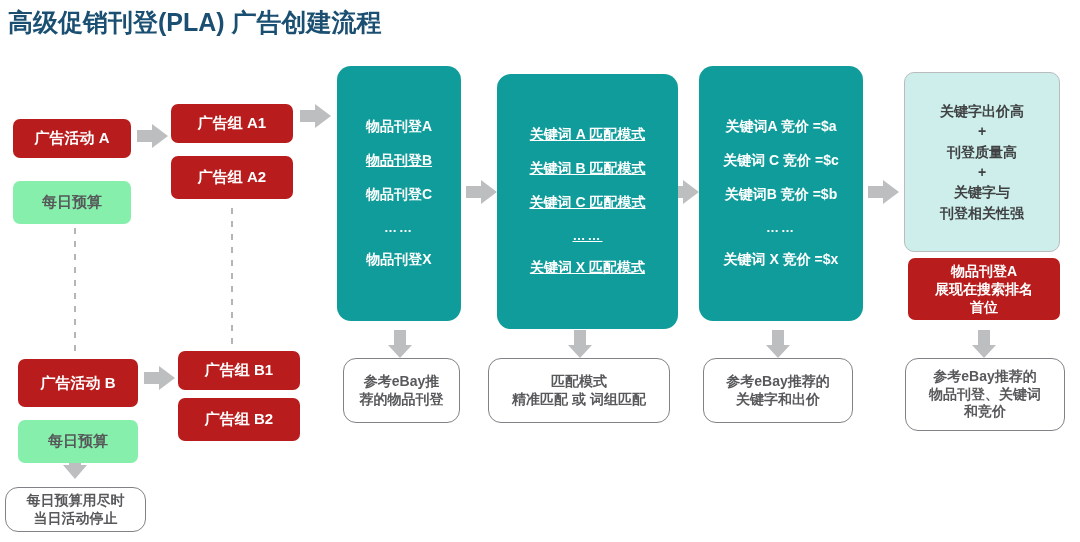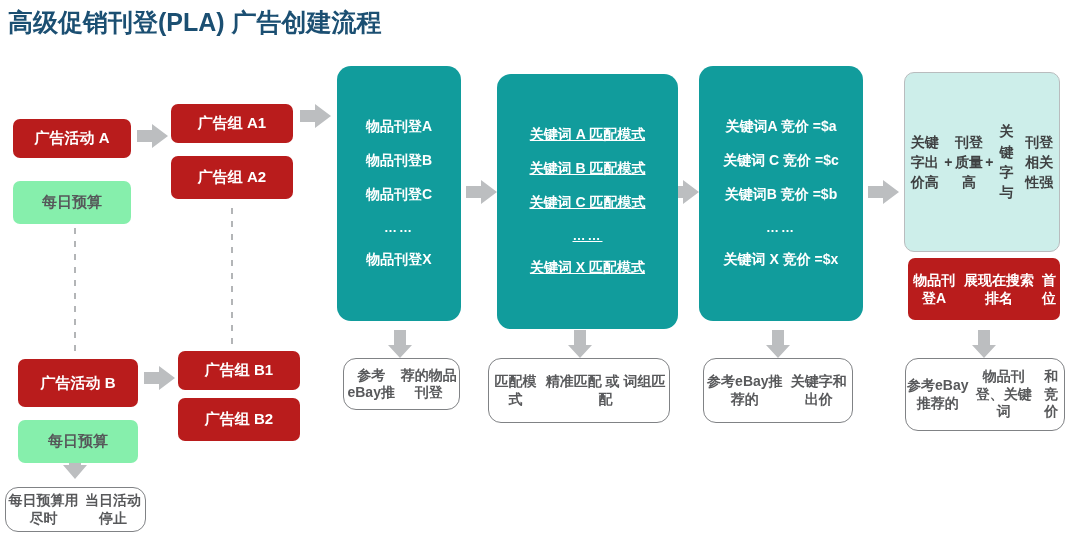--- a/index.html
+++ b/index.html
@@ -26,21 +26,21 @@
              border:1px solid #b9bcbe;font-weight:bold;}
   .note{background:#ffffff;color:#58595b;border-radius:13px;
         border:1.4px solid #808285;font-weight:bold;line-height:1.25;}
 
   .panel{background:#119c9c;color:#ffffff;border-radius:14px;
          font-weight:bold;display:flex;flex-direction:column;
          align-items:center;justify-content:center;}
   .panel .row{width:100%;text-align:center;}
   .dots{letter-spacing:2px;}
 
-  .stack{position:absolute;display:flex;flex-direction:row;
+  .stack{position:absolute;display:flex;flex-direction:column;
          align-items:center;justify-content:center;text-align:center;}
 </style>
 </head>
 <body>
 
 <div id="canvas">
 
   <div class="title">高级促销刊登(PLA) 广告创建流程</div>
 
   <svg width="1080" height="542" style="position:absolute;left:0;top:0;">
@@ -124,27 +124,27 @@
     <span>广告组 B2</span>
   </div>
 
   <div class="box note stack" style="left:5px;top:487px;width:141px;height:45px;font-size:14px;">
     <div>每日预算用尽时</div>
     <div>当日活动停止</div>
   </div>
 
   <div class="panel" style="position:absolute;left:337px;top:66px;width:124px;height:255px;font-size:14px;">
     <div class="row" style="margin:8px 0;">物品刊登A</div>
-    <div class="row" style="margin:8px 4px;">物品刊登B</div>
+    <div class="row" style="margin:8px 4px;text-decoration:underline;">物品刊登B</div>
     <div class="row" style="margin:8px 0;">物品刊登C</div>
     <div class="row dots" style="margin:8px 0;font-size:13px;">……</div>
     <div class="row" style="margin:8px 0;">物品刊登X</div>
   </div>
 
-  <div class="box note stack" style="left:343px;top:358px;width:117px;height:52px;font-size:14px;">
+  <div class="box note stack" style="left:343px;top:358px;width:117px;height:65px;font-size:14px;">
     <div>参考eBay推</div>
     <div>荐的物品刊登</div>
   </div>
 
   <div class="panel" style="position:absolute;left:497px;top:74px;width:181px;height:255px;font-size:14px;text-decoration:underline;">
     <div class="row" style="margin:8px 0;">关键词 A 匹配模式</div>
     <div class="row" style="margin:8px 0;">关键词 B 匹配模式</div>
     <div class="row" style="margin:8px 0;">关键词 C 匹配模式</div>
     <div class="row dots" style="margin:8px 0;font-size:13px;">……</div>
     <div class="row" style="margin:8px 0;">关键词 X 匹配模式</div>

